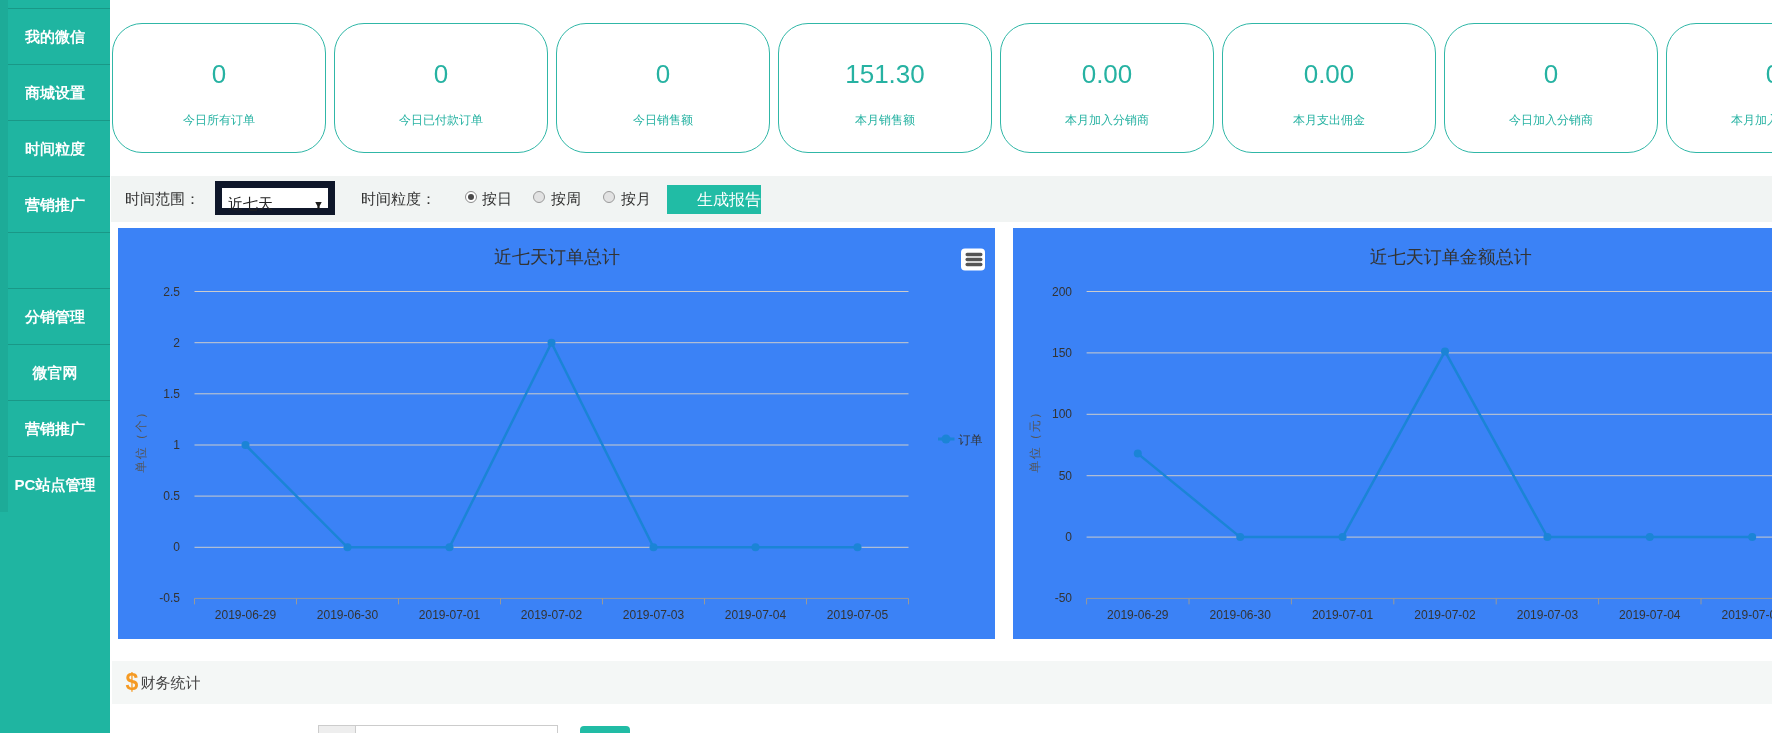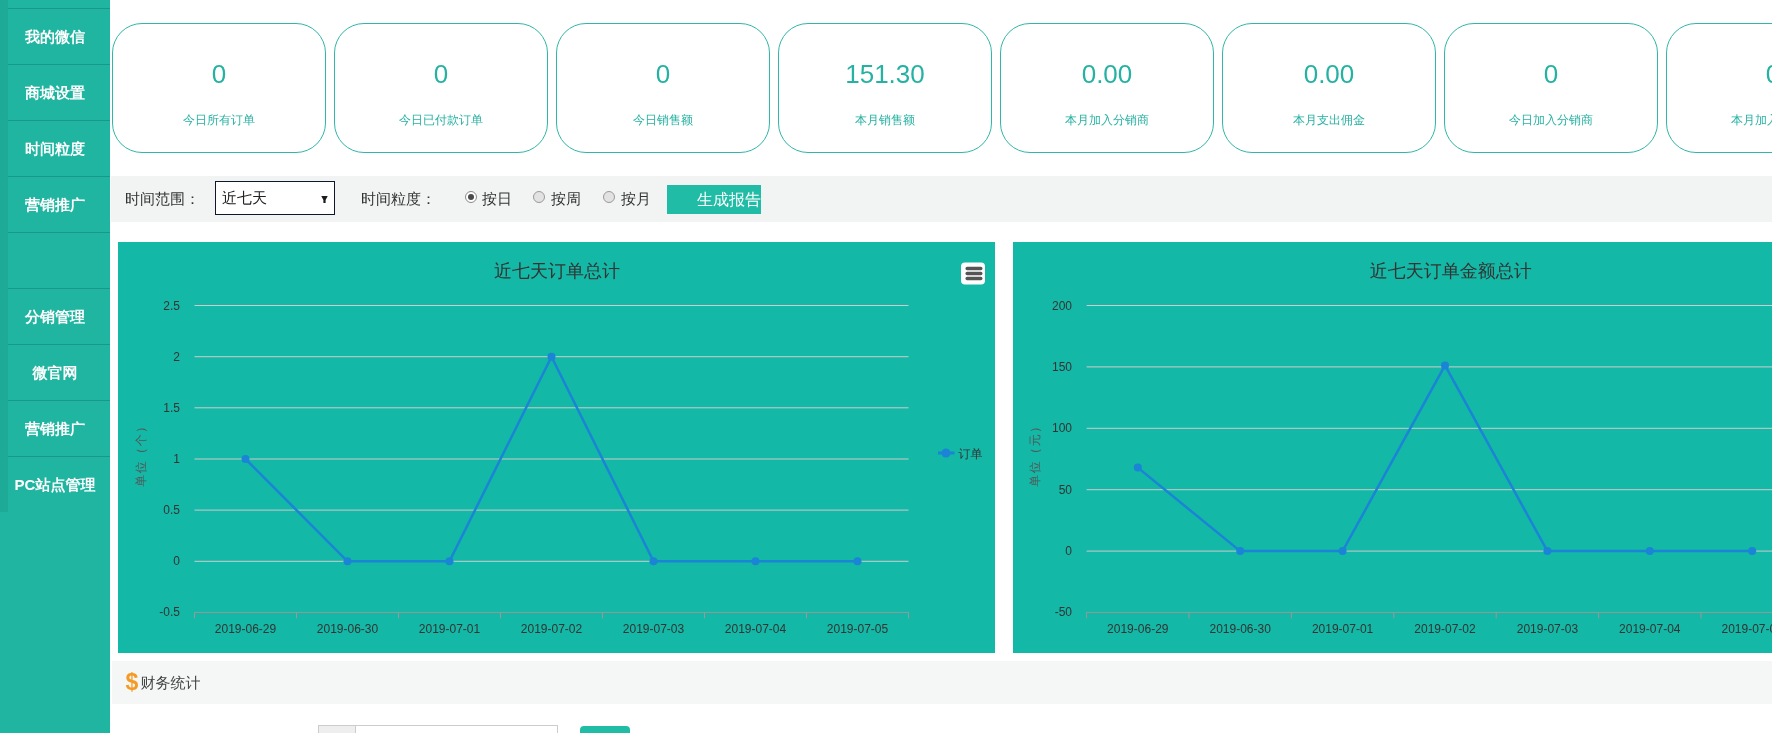--- a/index.html
+++ b/index.html
@@ -14,32 +14,32 @@
   #sidebar .sep{position:absolute;left:8px;width:102px;height:1px;background:rgba(0,0,0,0.16);}
   
   .card{position:absolute;top:23px;width:212px;height:128px;border:1px solid #30b7a7;border-radius:30px;background:#fff;}
   .card .num{position:absolute;left:0;right:0;top:36px;height:28px;line-height:28px;text-align:center;
     font-size:26px;color:#26b2a2;}
   .card .lbl{position:absolute;left:0;right:0;top:85px;height:22px;line-height:22px;text-align:center;
     font-size:12px;color:#26b2a2;}
   
   #band{left:111px;top:176px;width:1661px;height:46px;background:#f1f4f3;}
   .ftext{position:absolute;top:176px;height:46px;line-height:46px;font-size:15px;color:#333;}
-  #sel{left:215px;top:181px;width:120px;height:34px;background:#fff;border:1px solid #0f172a;box-sizing:border-box;}
+  #sel{left:215px;top:181px;width:120px;height:34px;background:#fff;border:7px solid #0f172a;box-sizing:border-box;}
   #sel .t{position:absolute;left:6px;top:0;line-height:32px;font-size:15px;color:#222;}
   #sel .a{position:absolute;right:6px;top:13.5px;width:7px;height:7.5px;background:#1c1c1c;
     clip-path:polygon(0 0,100% 0,66% 60%,66% 100%,34% 100%,34% 60%);}
   .radio{position:absolute;top:191px;width:10px;height:10px;border-radius:50%;
     border:1px solid #9a9a9a;background:#e2e2e2;box-sizing:content-box;}
   .radio.on{background:#fff;border-color:#8a8a8a;}
   .radio.on:after{content:"";position:absolute;left:2px;top:2px;width:6px;height:6px;border-radius:50%;background:#4a4a4a;}
   #genbtn{left:667px;top:185px;width:94px;height:29px;background:#21bca5;color:#fff;
     font-size:16px;text-align:right;line-height:29px;}
   
-  .panel{position:absolute;top:242px;height:411px;background:#14b8a6;text-decoration:underline;}
+  .panel{position:absolute;top:228px;height:411px;background:#3b82f6;text-decoration:underline;}
   
   #fin{left:112px;top:661px;width:1660px;height:43px;background:#f4f7f6;}
   #fin .dollar{position:absolute;left:13.5px;top:8px;font-size:23px;font-weight:bold;color:#f59a23;}
   #fin .txt{position:absolute;left:28.5px;top:0;height:43px;line-height:43px;font-size:15px;color:#444;}
   
   #addon{left:318px;top:725px;width:37px;height:8px;background:#eee;border:1px solid #ccc;border-right:none;}
   #input{left:355px;top:725px;width:201px;height:8px;background:#fff;border:1px solid #ccc;}
   #btn2{left:580px;top:726px;width:50px;height:7px;background:#21bca5;border-radius:4px 4px 0 0;}
   svg text{font-family:"Liberation Sans",sans-serif;}
 </style>

